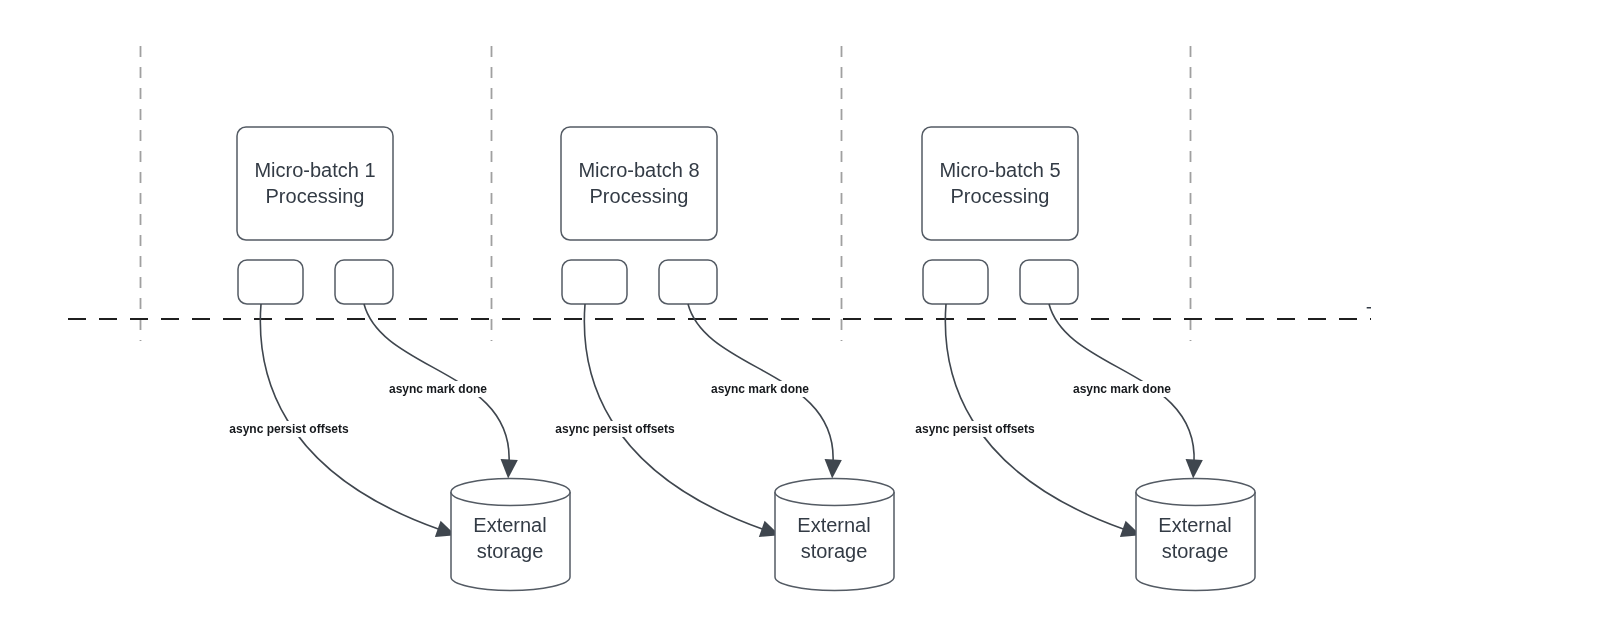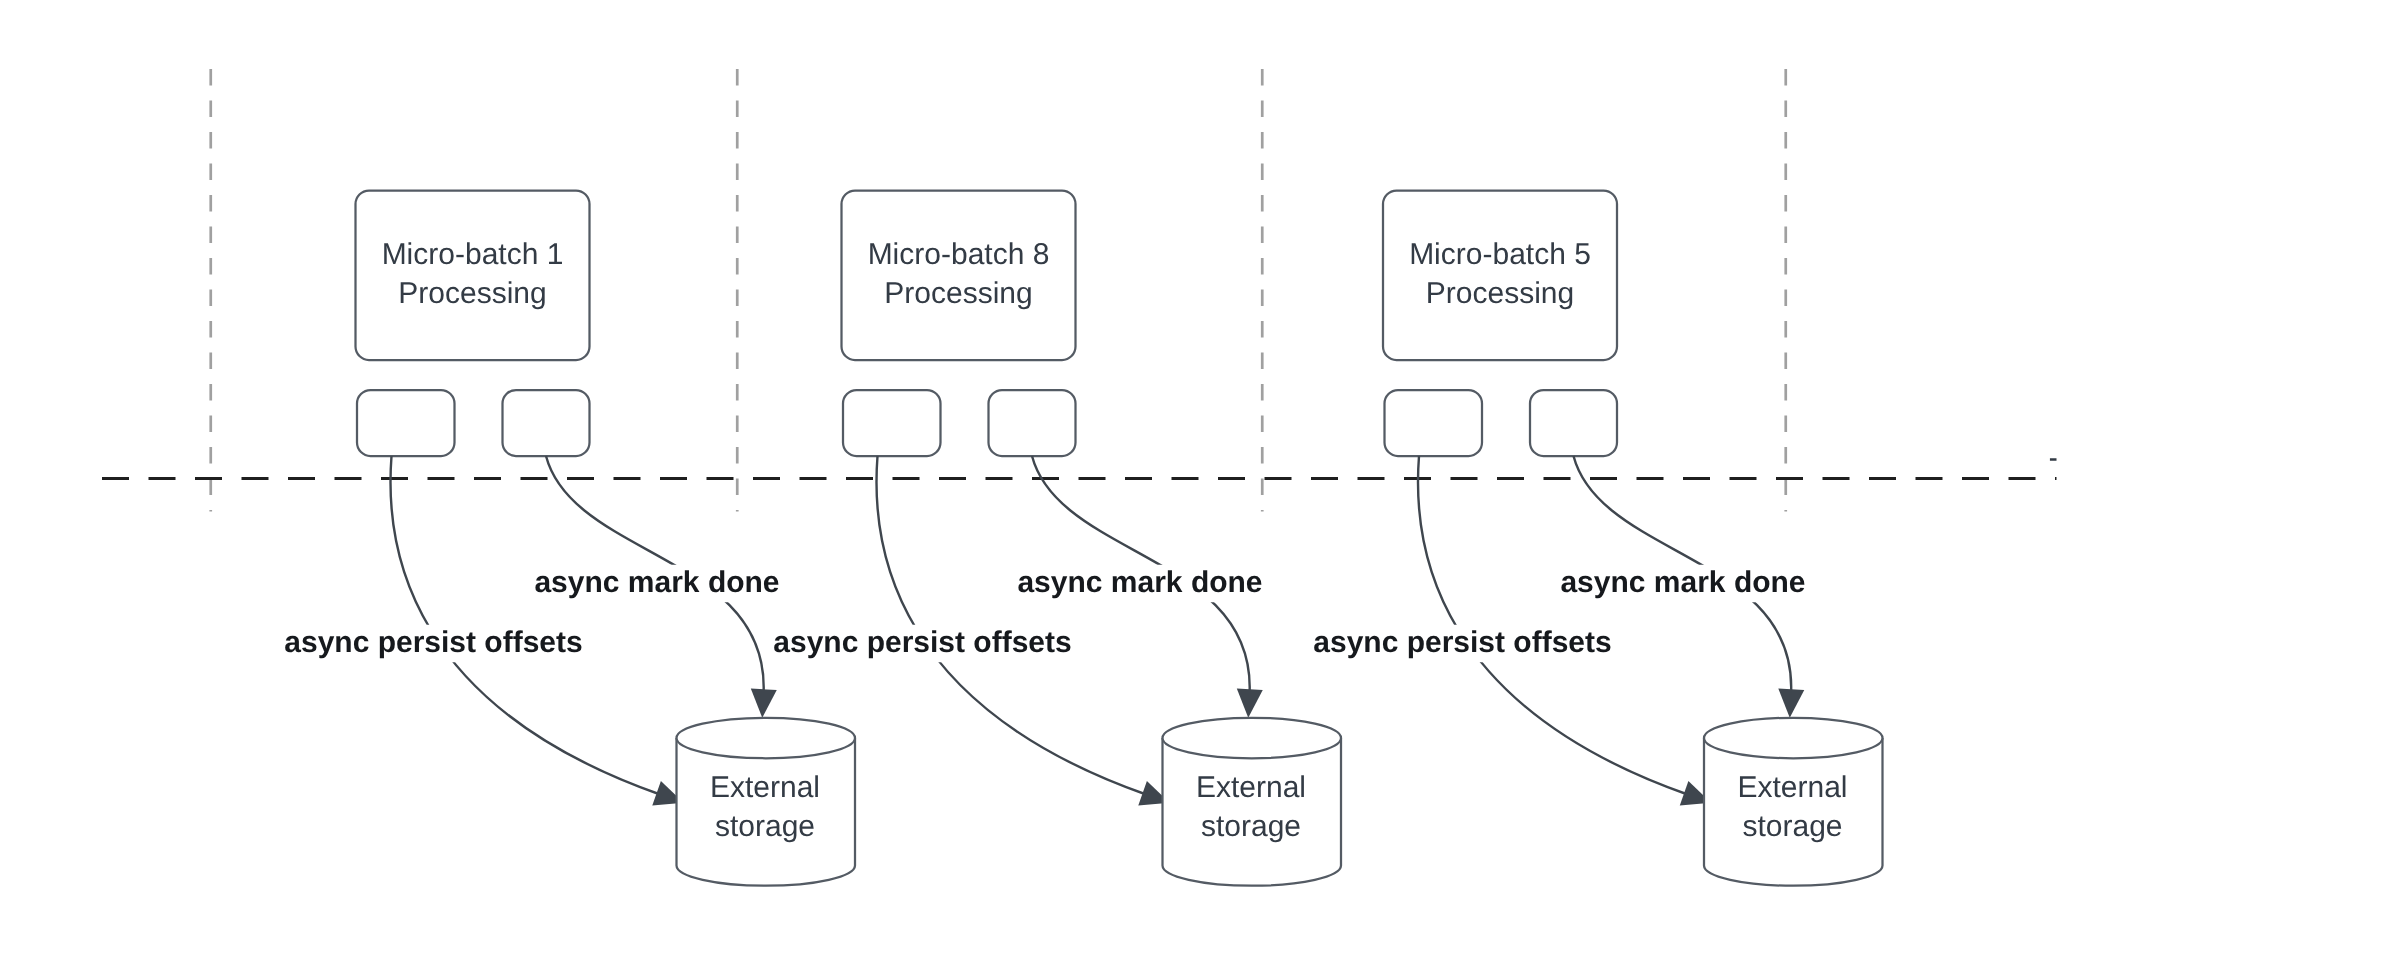--- a/index.html
+++ b/index.html
@@ -22,21 +22,21 @@
   
   .label { position: absolute; transform: translate(-50%, -50%); text-align: center; }
   .shape-text {
     color: var(--shape-text, #333b45);
     font-size: 20px;
     line-height: 26px;
     white-space: nowrap;
   }
   .edge-label {
     color: var(--edge-label-text, #16191d);
-    font-size: 20px;
+    font-size: 12px;
     font-weight: bold;
     background: #ffffff;
     padding: 1px 4px;
     white-space: nowrap;
   }
   .time-text { color: var(--shape-text, #333b45); font-size: 20px; white-space: nowrap; }
 </style>
 </head>
 <body>
 

